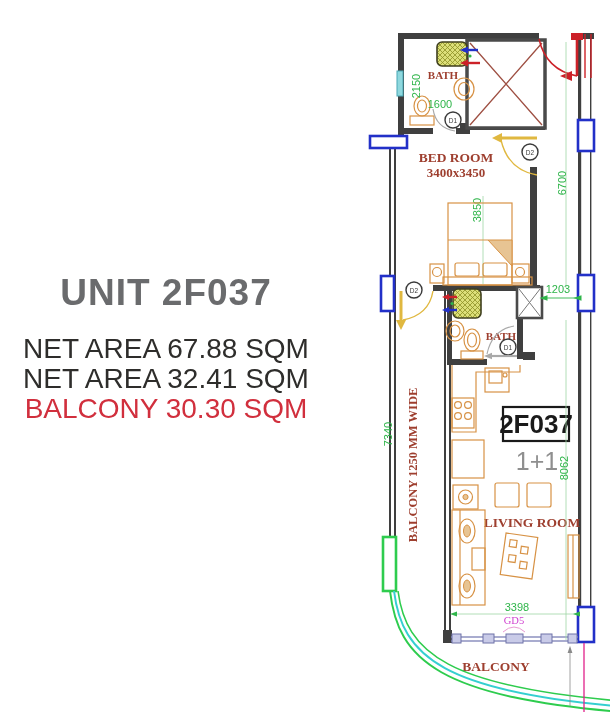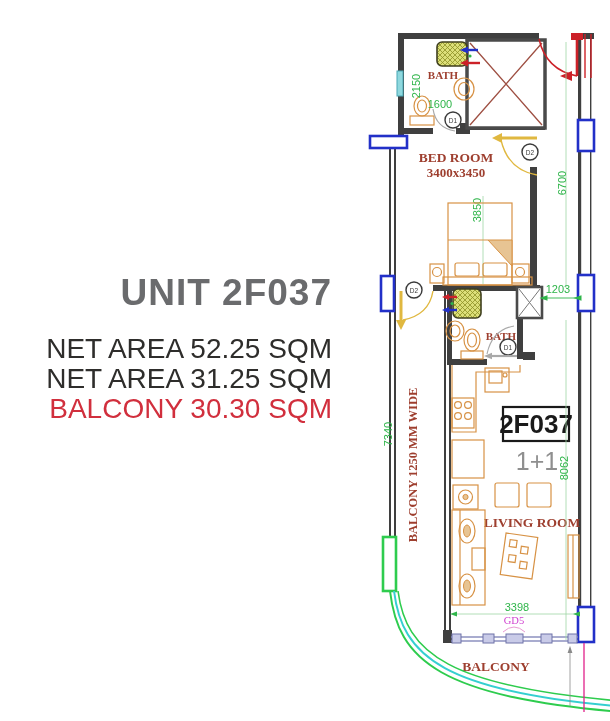--- a/index.html
+++ b/index.html
@@ -1,20 +1,20 @@
 <!DOCTYPE html>
 <html><head>
 <meta charset="utf-8">
 <style>
   html,body{margin:0;padding:0;background:#fff;}
   #stage{position:relative;width:610px;height:721px;background:#ffffff;overflow:hidden;
          font-family:"Liberation Sans",sans-serif;}
   #plan-svg{position:absolute;left:0;top:0;}
   
-  .info{position:absolute;left:0;top:272px;width:332px;text-align:right;}
+  .info{position:absolute;left:0;top:272px;width:332px;text-align:center;}
   .info .title{font-size:37px;font-weight:bold;color:#6a6b6d;letter-spacing:1px;margin:0 0 20px 0;}
   .info .line{font-size:28px;font-weight:500;color:#2e2d2b;line-height:30px;letter-spacing:0px;}
   .info .line.red{color:#d12f3d;}
   
   .wall{fill:#3f3f3f;stroke:none;}
   .furn{stroke:#d79245;stroke-width:1.2;fill:none;}
   .furn-fill{fill:#e7c493;stroke:#d79245;stroke-width:1;}
   .dimtxt{font-family:"Liberation Sans",sans-serif;font-size:11px;fill:#2fb54a;}
   .roomtxt{font-family:"Liberation Serif",serif;font-weight:bold;fill:#9e3f2f;}
   .dimline{stroke:#9fd6a4;stroke-width:0.8;fill:none;}
@@ -25,22 +25,22 @@
   .circ{fill:#ffffff;stroke:#3a3a3a;stroke-width:1.4;}
   .circtxt{font-size:6.5px;fill:#3a3a3a;font-family:"Liberation Sans",sans-serif;}
 </style>
 </head>
 <body>
 
 <div id="stage">
 
   <div class="info">
     <div class="title">UNIT 2F037</div>
-    <div class="line">NET AREA 52.25 SQM</div>
-    <div class="line">NET AREA 31.25 SQM</div>
+    <div class="line">NET AREA 67.88 SQM</div>
+    <div class="line">NET AREA 32.41 SQM</div>
     <div class="line red">BALCONY 30.30 SQM</div>
   </div>
 
   <svg id="plan-svg" width="610" height="721" viewBox="0 0 610 721">
     <defs>
       <pattern id="shHatch" width="5" height="5" patternUnits="userSpaceOnUse">
         <rect width="5" height="5" fill="#dcdf79"></rect>
         <path d="M0,5 L5,0 M0,0 L5,5" stroke="#8e9226" stroke-width="0.8"></path>
       </pattern>
       <marker id="ag" markerWidth="9" markerHeight="8" refX="4" refY="4" orient="auto">

